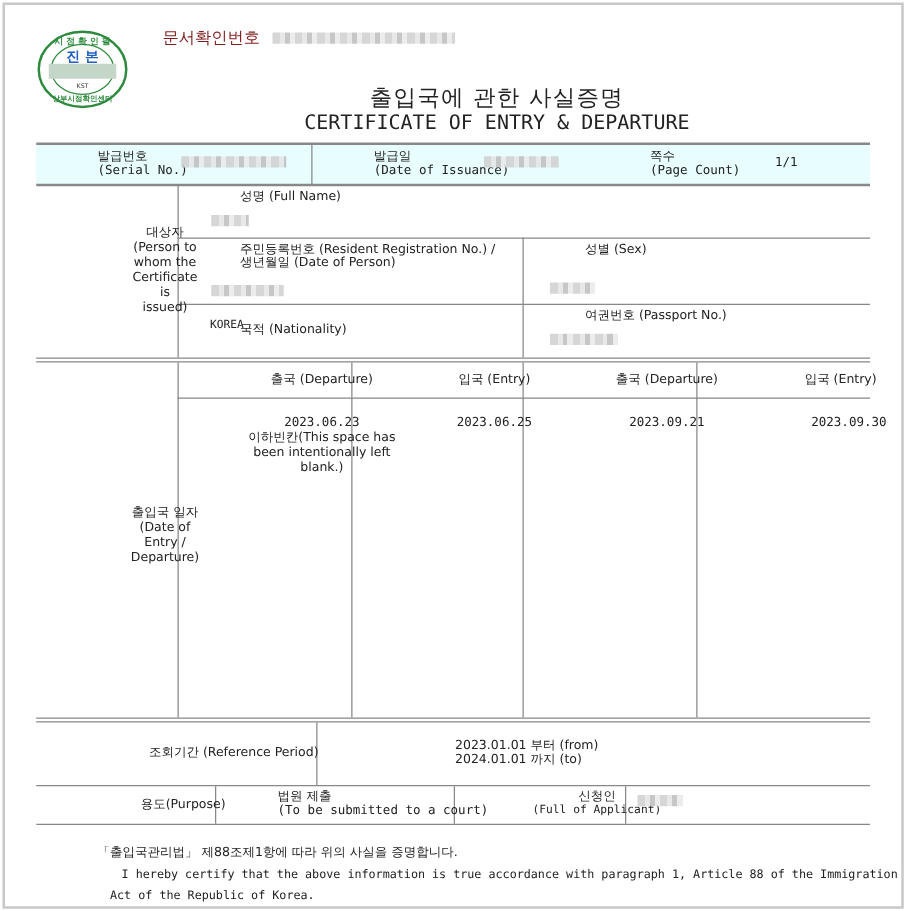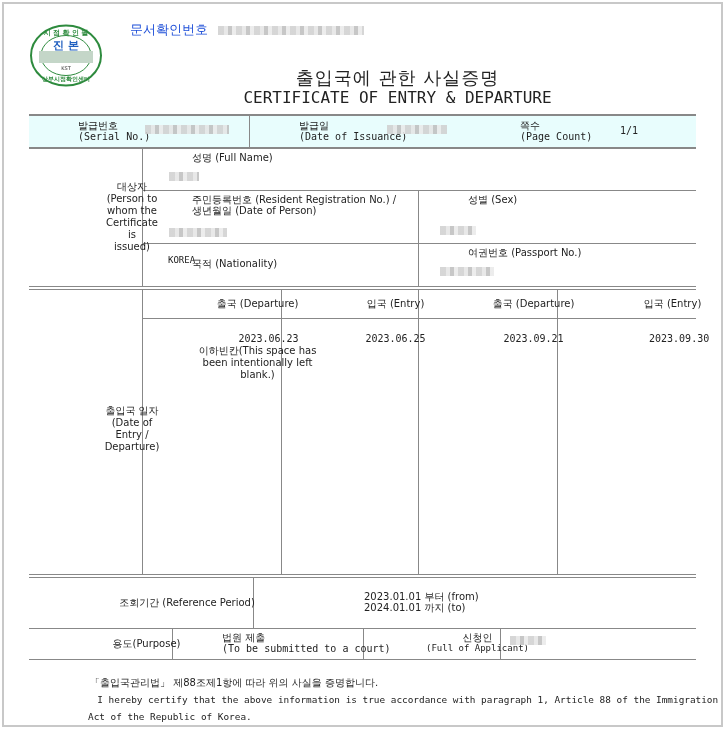--- a/index.html
+++ b/index.html
@@ -1,21 +1,21 @@
 <!DOCTYPE html>
 <html><head>
 <meta charset="utf-8">
 <style>
   * { box-sizing: border-box; margin: 0; padding: 0; }
   html, body { width: 725px; height: 729px; background: #ffffff; overflow: hidden; }
   body { font-family: "DejaVu Sans Mono", "Liberation Mono", monospace; color: #222; font-size: 10px; position: relative; }
   .frame { position: absolute; left: 2px; top: 2px; width: 721px; height: 725px; border: 2px solid #c8c8c8; background: #fff; }
 
   .seal { position: absolute; left: 29px; top: 24px; width: 74px; height: 63px; }
-  .doc-num-label { position: absolute; left: 130px; top: 21px; font-size: 13px; font-family: "DejaVu Sans", sans-serif; color: #1d4ed8; }
+  .doc-num-label { position: absolute; left: 130px; top: 21px; font-size: 13px; font-family: "DejaVu Sans", sans-serif; color: #7f1d1d; }
   .redact { position: absolute; background: repeating-linear-gradient(90deg, #cfcfcf 0 6px, #e4e4e4 6px 10px, #bdbdbd 10px 14px, #e9e9e9 14px 18px); opacity: .85; }
 
   .title-ko { position: absolute; left: 0; width: 725px; top: 66px; text-align: center; font-size: 18px; font-family: "DejaVu Sans", sans-serif; padding-left: 70px; letter-spacing: 1px; }
   .title-en { position: absolute; left: 0; width: 725px; top: 88px; text-align: center; font-size: 16px; font-family: "DejaVu Sans Mono", monospace; padding-left: 70px; }
 
   .hline { position: absolute; height: 0; border-top: 1px solid #888; }
   .hline.dark { border-top: 2px solid #888; }
   .vline { position: absolute; width: 0; border-left: 1px solid #888; }
 
   .serial-bar { position: absolute; left: 29px; top: 115px; width: 667px; height: 33px; background: #e8fdfd; }
@@ -105,21 +105,21 @@
 <div class="lbl ko center" style="left:40px;top:405px;width:92px;line-height:12px;">출입국 일자
 (Date of
 Entry /
 Departure)</div>
 
 <div class="lbl ko center" style="left:142px;top:298px;width:139px;">출국 (Departure)</div>
 <div class="lbl ko center" style="left:281px;top:298px;width:137px;">입국 (Entry)</div>
 <div class="lbl ko center" style="left:418px;top:298px;width:139px;">출국 (Departure)</div>
 <div class="lbl ko center" style="left:557px;top:298px;width:139px;">입국 (Entry)</div>
 
-<div class="lbl center" style="left:153px;top:333px;width:139px;">2023.06.23</div>
+<div class="lbl center" style="left:142px;top:333px;width:139px;">2023.06.23</div>
 <div class="lbl ko center" style="left:142px;top:345px;width:139px;line-height:12px;">이하빈칸(This space has
 been intentionally left
 blank.)</div>
 <div class="lbl center" style="left:281px;top:333px;width:137px;">2023.06.25</div>
 <div class="lbl center" style="left:418px;top:333px;width:139px;">2023.09.21</div>
 <div class="lbl" style="left:603px;top:333px;">2023.09.30</div>
 
 <div class="hline" style="left:29px;top:574px;width:667px;"></div>
 <div class="hline" style="left:29px;top:577px;width:667px;"></div>
 
@@ -136,15 +136,15 @@
 
 <div class="lbl ko center" style="left:29px;top:638px;width:143px;">용도(Purpose)</div>
 <div class="lbl ko" style="left:176px;top:632px;">법원 제출</div>
 <div class="lbl" style="left:176px;top:643px;">(To be submitted to a court)</div>
 <div class="lbl ko center" style="left:363px;top:632px;width:137px;">신청인</div>
 <div class="lbl center" style="left:363px;top:643px;width:137px;font-size:9px;">(Full of Applicant)</div>
 <div class="redact" style="left:510px;top:636px;width:36px;height:9px;"></div>
 
 <div class="hline" style="left:29px;top:659px;width:667px;"></div>
 
-<div class="lbl ko" style="left:44px;top:677px;text-align:right;">「출입국관리법」 제88조제1항에 따라 위의 사실을 증명합니다.</div>
+<div class="lbl ko" style="left:32px;top:677px;text-align:right;">「출입국관리법」 제88조제1항에 따라 위의 사실을 증명합니다.</div>
 <div class="lbl" style="left:40px;top:694px;font-size:9.4px;">  I hereby certify that the above information is true accordance with paragraph 1, Article 88 of the Immigration</div>
 <div class="lbl" style="left:42px;top:711px;font-size:9.4px;">Act of the Republic of Korea.</div>
 
 </body></html>

